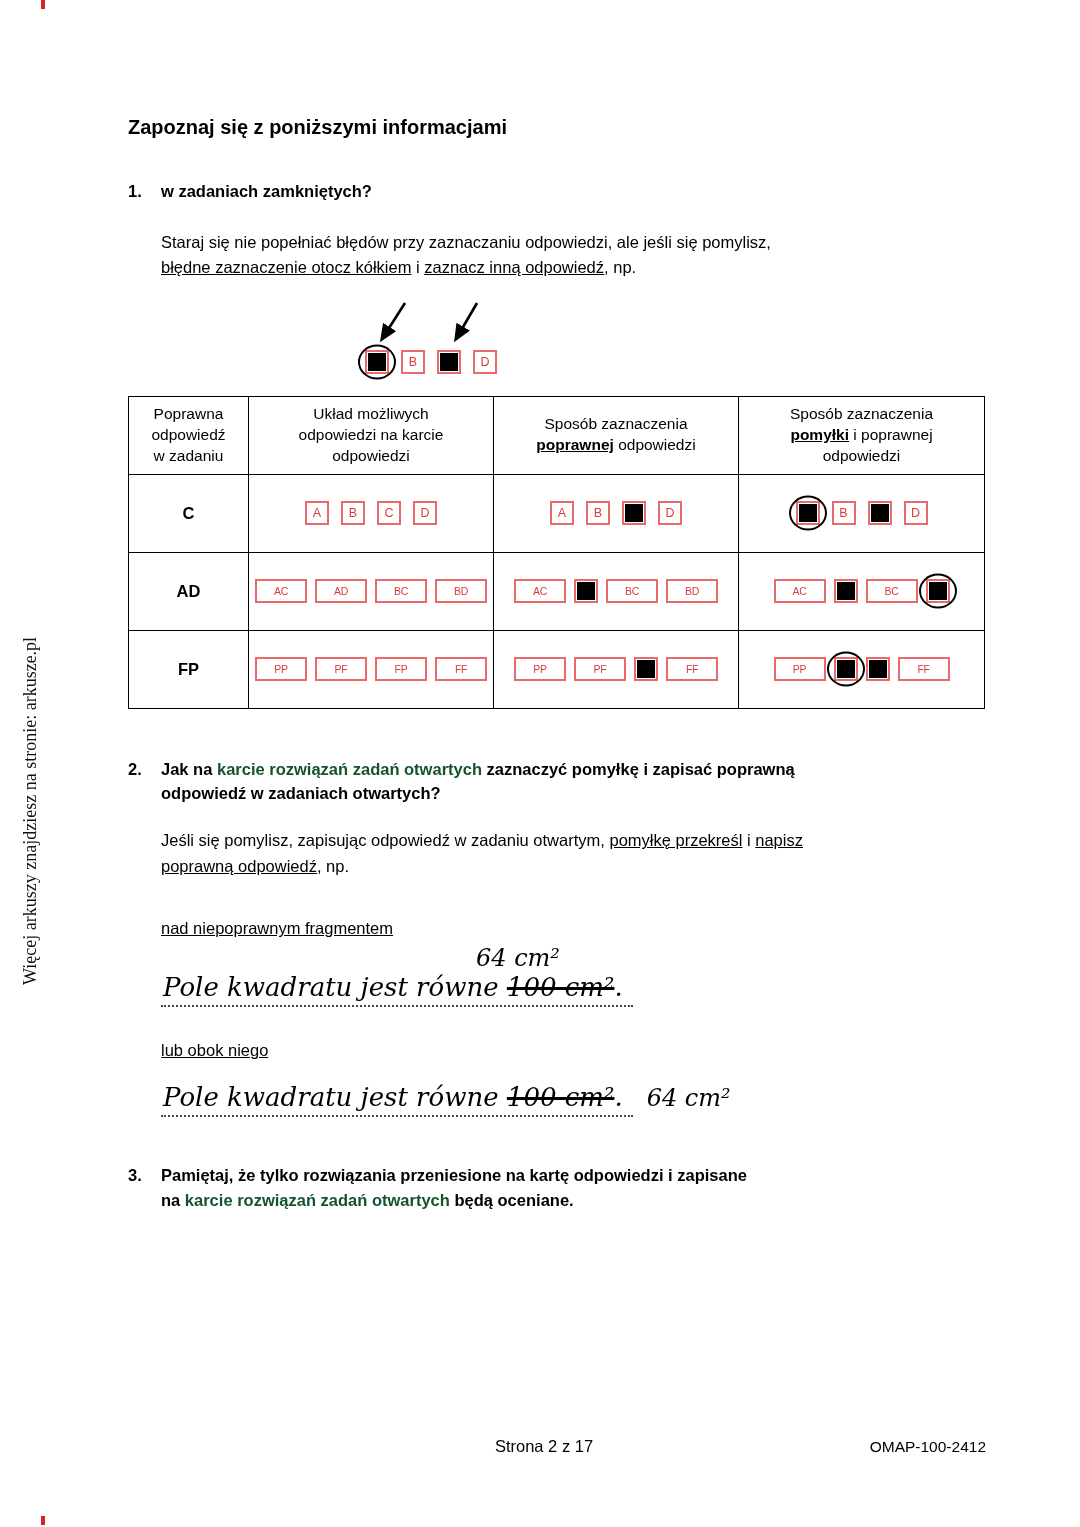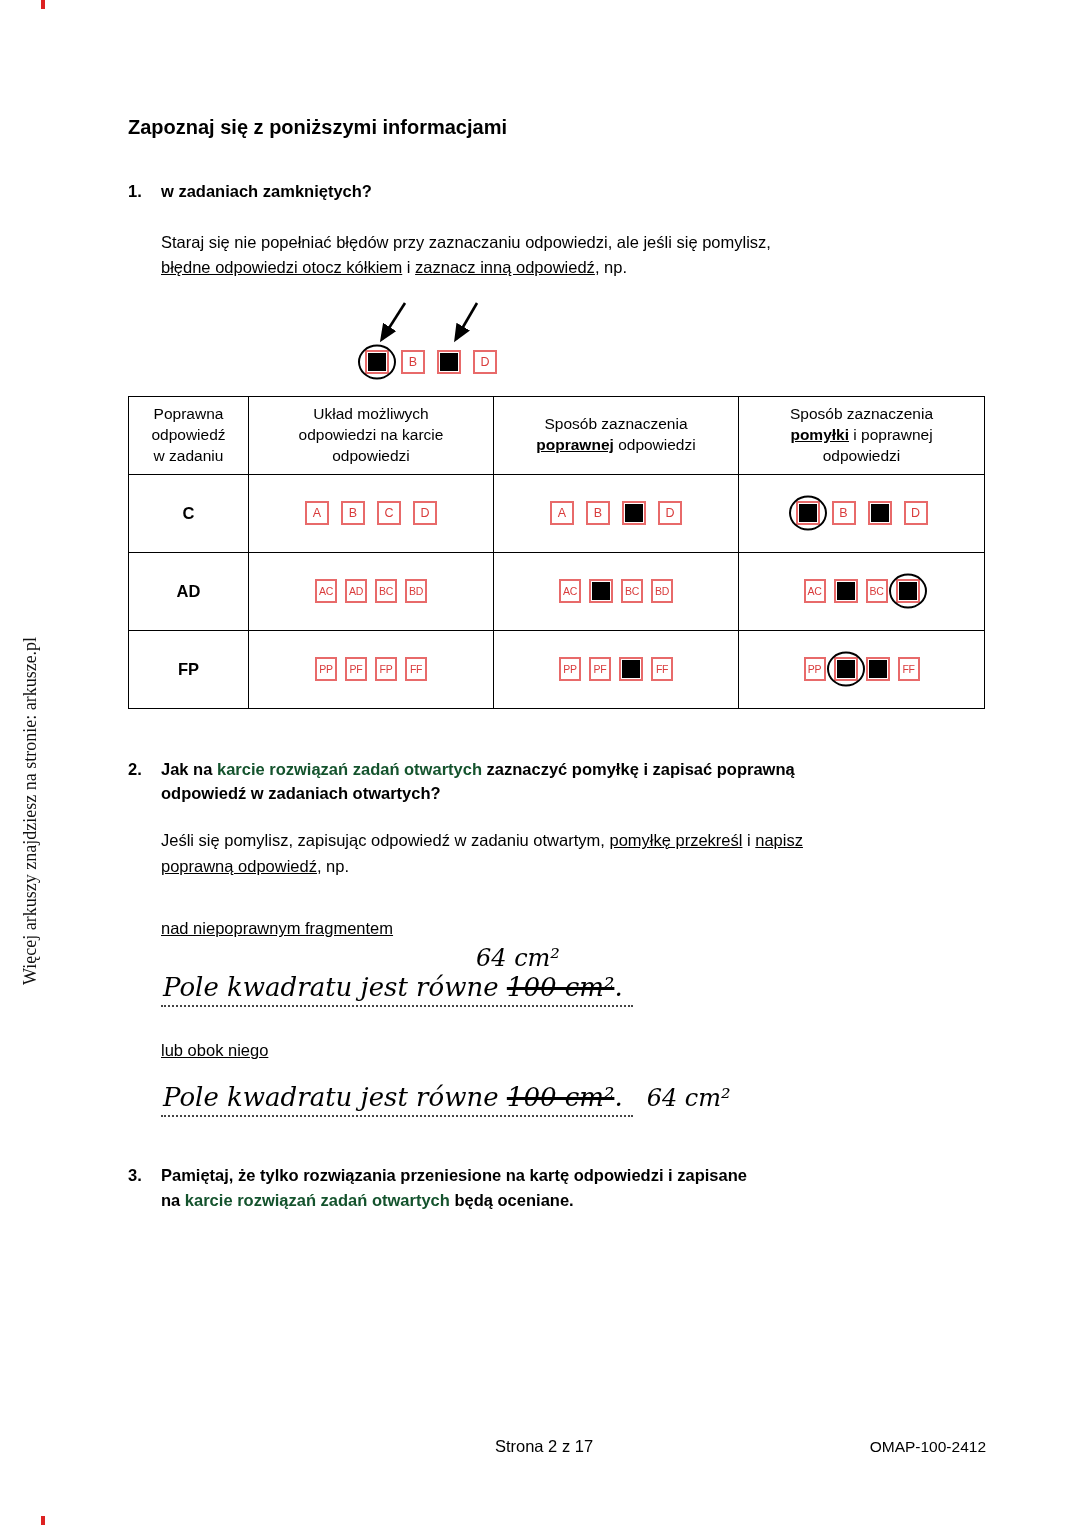--- a/index.html
+++ b/index.html
@@ -30,21 +30,21 @@
   .illu { margin:20px 0 0 237px; width:132px; }
   .arrows { display:block; margin-bottom:3px; }
 
   .boxrow { display:flex; align-items:center; }
   .g1 { gap:12px; } .g2 { gap:8px; }
   .abox {
     position:relative; flex:none; display:flex; align-items:center; justify-content:center;
     width:24px; height:24px; border:2px solid #e86a6a; color:#d93c3c;
     font-size:12.5px; font-family:"Liberation Sans", sans-serif;
   }
-  .abox.wide { width:22px; font-size:10.5px; letter-spacing:-0.3px; }
+  .abox.wide { width:52px; font-size:10.5px; letter-spacing:-0.3px; }
   .abox .fill { position:absolute; inset:1px; background:#000; }
   .abox.circled::after {
     content:""; position:absolute; left:50%; top:50%;
     width:34px; height:31px; border:2.6px solid #000; border-radius:50%;
     transform:translate(-50%,-50%);
   }
 
   .tbl { border-collapse:collapse; margin-top:22px; width:856px; table-layout:fixed; }
   .tbl th, .tbl td { border:1.6px solid #000; text-align:center; vertical-align:middle; }
   .tbl th { font-weight:normal; font-size:15.5px; line-height:1.35; white-space:pre-line; padding:7px 4px; }
@@ -83,21 +83,21 @@
 
     <div class="item">
       <div class="num">1.</div>
       <div class="body">
         <div>w zadaniach zamkniętych?</div>
       </div>
     </div>
 
     <div class="para">
       <div><span>Staraj się nie popełniać błędów przy zaznaczaniu odpowiedzi, ale jeśli się pomylisz,</span></div>
-      <div><span class="u">błędne odpowiedzi otocz kółkiem</span><span> i </span><span class="u">zaznacz inną odpowiedź</span><span>, np.</span></div>
+      <div><span class="u">błędne zaznaczenie otocz kółkiem</span><span> i </span><span class="u">zaznacz inną odpowiedź</span><span>, np.</span></div>
     </div>
 
     <div class="illu">
       <svg class="arrows" width="132" height="46" viewBox="0 0 132 46">
         <defs>
           <marker id="ah" markerWidth="9" markerHeight="8" refX="5.5" refY="3" orient="auto">
             <path d="M0,0 L7,3 L0,6 Z" fill="#000"></path>
           </marker>
         </defs>
         <line x1="40" y1="2" x2="17" y2="38" stroke="#000" stroke-width="2.6" marker-end="url(#ah)"></line>

